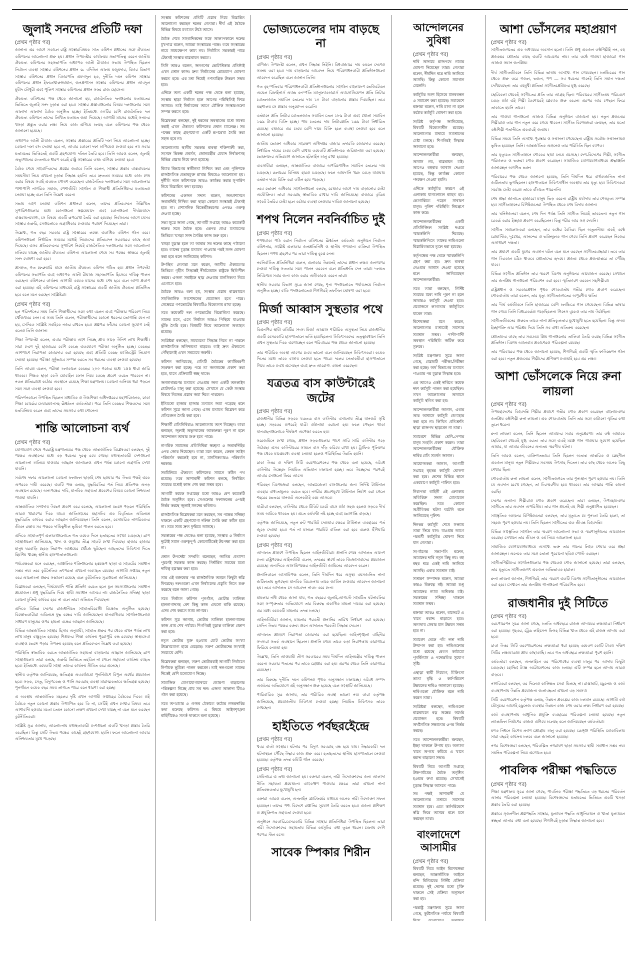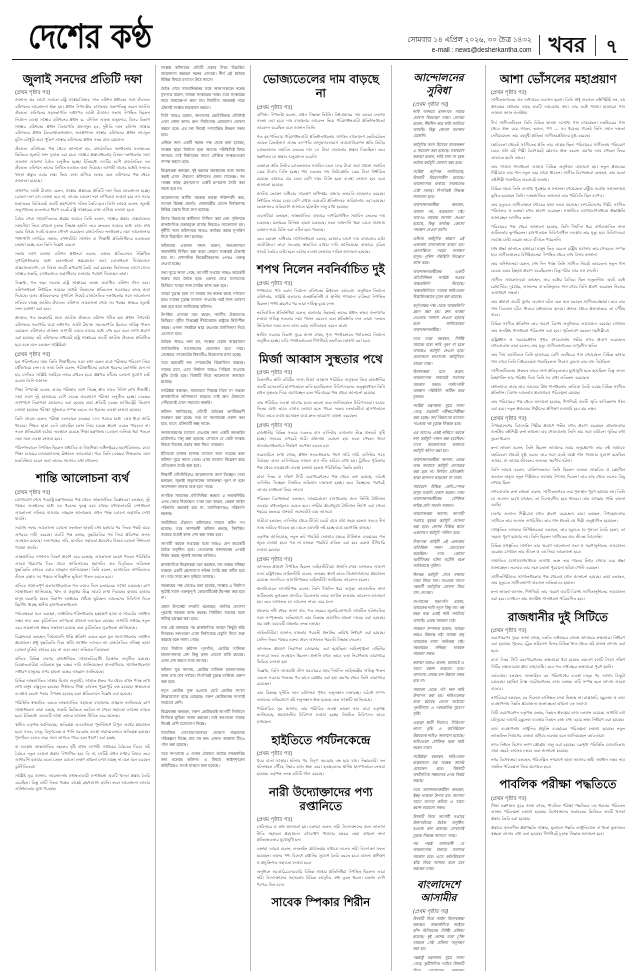--- a/index.html
+++ b/index.html
@@ -32,21 +32,21 @@
   .page-no{font-family:"DejaVu Sans",sans-serif;font-size:19px;font-weight:bold;padding:0 8px 0 10px;line-height:1;margin-bottom:-1px;}
   .mast-rule{border:0;border-top:1.1px solid #1a1a1a;margin:3px 2px 5px 2px;}
 
   
   .columns{display:flex;align-items:stretch;height:906px;}
   .col{box-sizing:border-box;overflow:hidden;}
   .col + .col{border-left:0.6px solid #b9b9b9;}
   .c1{width:150px;padding:0 5px;}
   .c2{width:98px;padding:0 5px;}
   .c3{width:146px;padding:0 6px;}
-  .c4{width:96px;padding:0 21px;font-style:italic;}
+  .c4{width:96px;padding:0 21px;}
   .c5{width:150px;padding:0 5px;}
 
   
   h2.hl{
     font-family:"DejaVu Sans",sans-serif;
     font-size:11.5px;font-weight:bold;text-align:center;
     margin:7px 0 3px 0;line-height:1.25;color:#080808;
   }
   h2.hl.sm{font-size:10.2px;}
   .jump{font-size:5.4px;color:#333;margin:0 0 1px 0;line-height:1.3;}
@@ -55,31 +55,20 @@
     color:#2a2a2a;margin:0 0 2.5px 0;
     word-spacing:0.2px;hyphens:none;
   }
   .body.tight{font-size:3.9px;line-height:1.58;}
 </style>
 </head>
 <body>
 
 <div class="page">
 
-  <div class="masthead">
-    <div class="logo">দেশের কণ্ঠ</div>
-    <div class="mast-right">
-      <div class="mast-meta">
-        <div class="mast-date">সোমবার ১৪ এপ্রিল ২০২৬, ৩০ চৈত্র ১৪৩২</div>
-        <div class="mast-email">e-mail : news@desherkantha.com</div>
-      </div>
-      <div class="section-name">খবর</div>
-      <div class="page-no">৭</div>
-    </div>
-  </div>
   <hr class="mast-rule">
 
   <div class="columns">
 
     <div class="col c1">
       <h2 class="hl">জুলাই সনদের প্রতিটি দফা</h2>
       <div class="jump">(প্রথম পৃষ্ঠার পর)</div>
       <p class="body">জানান। এর আগে সকালে রাষ্ট্র সংস্কারবিষয়ক সাত কমিশন প্রধানের সঙ্গে ঐকমত্য কমিশনের আলোচনা শুরু হয়। প্রধান উপদেষ্টার কার্যালয়ে সভাপতিত্ব করেন জাতীয় ঐকমত্য কমিশনের সহসভাপতি অধ্যাপক আলী রীয়াজ। সভায় উপস্থিত ছিলেন নির্বাচন ব্যবস্থা সংস্কার কমিশনের প্রধান ড. বদিউল আলম মজুমদার, বিচার বিভাগ সংস্কার কমিশনের প্রধান বিচারপতি এমদাদুল হক, দুর্নীতি দমন কমিশন সংস্কার কমিশনের প্রধান ইফতেখারুজ্জামান, জনপ্রশাসন সংস্কার কমিশনের প্রধান আবদুল মুয়ীদ চৌধুরী এবং পুলিশ সংস্কার কমিশনের প্রধান সফর রাজ হোসেন।</p>
       <p class="body">ঐকমত্য কমিশনের পক্ষ থেকে জানানো হয়, রাজনৈতিক দলগুলোর মতামতের ভিত্তিতে জুলাই সনদ চূড়ান্ত করা হবে। সংস্কার প্রস্তাবগুলোর বিষয়ে দলগুলোর সঙ্গে আলাদা আলাদা বৈঠক অনুষ্ঠিত হচ্ছে। ইতিমধ্যে ৩০টির বেশি রাজনৈতিক দল ঐকমত্য কমিশনে তাদের লিখিত মতামত জমা দিয়েছে। আগামী মাসের মধ্যেই সনদের খসড়া প্রস্তুত করার লক্ষ্য নিয়ে কাজ এগিয়ে চলছে বলে কমিশনের পক্ষ থেকে জানানো হয়েছে।</p>
       <p class="body">অধ্যাপক আলী রীয়াজ বলেন, সংস্কার প্রস্তাবের প্রতিটি দফা নিয়ে আলোচনা হচ্ছে। কোনো দফা বাদ দেওয়া হবে না, আবার কোনো দফা চাপিয়েও দেওয়া হবে না। সবার মতামতের ভিত্তিতেই একটি গ্রহণযোগ্য দলিল তৈরি হবে। তিনি আরও বলেন, জুলাই অভ্যুত্থানের চেতনাকে ধারণ করেই রাষ্ট্র সংস্কারের কাজ এগিয়ে নেওয়া হবে।</p>
@@ -158,43 +147,43 @@
       <div class="jump">(প্রথম পৃষ্ঠার পর)</div>
       <p class="body">শপথবাক্য পাঠ করান নির্বাচন কমিশনের ঊর্ধ্বতন কর্মকর্তা। অনুষ্ঠানে নির্বাচন কমিশনার, সংশ্লিষ্ট এলাকার জনপ্রতিনিধি ও স্থানীয় গণ্যমান্য ব্যক্তিরা উপস্থিত ছিলেন। শপথ গ্রহণের পর তারা দায়িত্ব বুঝে নেন।</p>
       <p class="body">নবনির্বাচিত প্রতিনিধিরা বলেন, এলাকার উন্নয়নই তাদের প্রধান লক্ষ্য। জনগণের দেওয়া দায়িত্ব সততার সঙ্গে পালন করবেন বলে প্রতিশ্রুতি দেন তারা। দলমত নির্বিশেষে সবার জন্য কাজ করার অঙ্গীকারও করেন তারা।</p>
       <p class="body">স্থানীয় সরকার বিভাগ সূত্রে জানা গেছে, শূন্য পদগুলোতে পর্যায়ক্রমে নির্বাচন অনুষ্ঠিত হচ্ছে। বাকি পদগুলোতেও শিগগিরই তফসিল ঘোষণা করা হবে।</p>
 
       <h2 class="hl">মির্জা আব্বাস সুস্থতার পথে</h2>
       <div class="jump">(প্রথম পৃষ্ঠার পর)</div>
       <p class="body">বিএনপির স্থায়ী কমিটির সদস্য মির্জা আব্বাস শারীরিক অসুস্থতা নিয়ে রাজধানীর একটি বেসরকারি হাসপাতালে ভর্তি হয়েছিলেন। চিকিৎসকদের তত্ত্বাবধানে তিনি এখন সুস্থতার দিকে এগোচ্ছেন বলে পরিবারের পক্ষ থেকে জানানো হয়েছে।</p>
       <p class="body">তার শারীরিক অবস্থা আগের চেয়ে ভালো বলে জানিয়েছেন চিকিৎসকরা। কয়েক দিনের মধ্যে তাকে বাসায় নেওয়া হতে পারে। দলের নেতাকর্মীরা হাসপাতালে গিয়ে তাকে দেখে এসেছেন এবং দ্রুত আরোগ্য কামনা করেছেন।</p>
 
+      <h2 class="hl">যত্রতত্র বাস কাউন্টারেই জটের</h2>
       <div class="jump">(প্রথম পৃষ্ঠার পর)</div>
       <p class="body">রাজধানীর বিভিন্ন সড়কে যত্রতত্র বাস কাউন্টার বসানোয় তীব্র যানজট সৃষ্টি হচ্ছে। সড়কের ওপরেই যাত্রী ওঠানামা করানো হয়। ফলে পেছনে থাকা যানবাহনগুলোকে দীর্ঘক্ষণ অপেক্ষা করতে হয়।</p>
       <p class="body">সরেজমিনে দেখা গেছে, প্রধান সড়কগুলোর পাশে সারি সারি কাউন্টার গড়ে উঠেছে। এসব কাউন্টারের সামনে বাস দাঁড় করিয়ে রাখা হয়। ট্রাফিক পুলিশের পক্ষ থেকে মাঝেমধ্যে ব্যবস্থা নেওয়া হলেও পরিস্থিতির উন্নতি হয়নি।</p>
       <p class="body">ঢাকা উত্তর ও দক্ষিণ সিটি করপোরেশনের পক্ষ থেকে বলা হয়েছে, অবৈধ কাউন্টার উচ্ছেদে নিয়মিত অভিযান চালানো হচ্ছে। তবে উচ্ছেদের পরপরই আবার সেগুলো ফিরে আসে।</p>
       <p class="body">পরিবহন বিশেষজ্ঞরা বলছেন, আন্তঃজেলা বাসগুলোর জন্য নির্দিষ্ট টার্মিনাল ব্যবহার বাধ্যতামূলক করতে হবে। নগরীর প্রবেশমুখে টার্মিনাল নির্মাণ করা গেলে শহরের ভেতরে যানজট অনেকটাই কমে আসবে।</p>
       <p class="body">যাত্রীরা বলছেন, কাউন্টার থেকে টিকিট কেটে বাসে ওঠা সহজ হলেও সড়কে দীর্ঘ সময় আটকে থাকতে হয়। এতে কর্মঘণ্টা নষ্ট হচ্ছে এবং ভোগান্তি বাড়ছে।</p>
       <p class="body">কর্তৃপক্ষ জানিয়েছে, নতুন রুট পারমিট দেওয়ার ক্ষেত্রে টার্মিনাল ব্যবহারের শর্ত জুড়ে দেওয়া হবে। শর্ত না মানলে পারমিট বাতিল করা হবে বলেও হুঁশিয়ারি দেওয়া হয়েছে।</p>
 
       <div class="jump">(প্রথম পৃষ্ঠার পর)</div>
       <p class="body">আদালত প্রাঙ্গণে উপস্থিত ছিলেন আইনজীবীরা। শুনানি শেষে আদালত আদেশ দেন। রাষ্ট্রপক্ষের আইনজীবী বলেন, তদন্তের স্বার্থে তাকে জিজ্ঞাসাবাদের প্রয়োজন রয়েছে। অন্যদিকে আসামিপক্ষের আইনজীবী জামিনের আবেদন করেন।</p>
       <p class="body">শুনানিকালে আসামিপক্ষ বলেন, তিনি দীর্ঘদিন ধরে অসুস্থ। বয়সজনিত নানা জটিলতায় ভুগছেন। মানবিক বিবেচনায় তাকে জামিন দেওয়ার আবেদন জানানো হয়। তবে আদালত সে আবেদন নাকচ করে দেন।</p>
       <p class="body">মামলার নথি থেকে জানা যায়, গত বছরের জুলাই-আগস্টে সংঘটিত ঘটনাবলির সঙ্গে সম্পৃক্ততার অভিযোগে তার বিরুদ্ধে একাধিক মামলা দায়ের করা হয়েছে। এর মধ্যে কয়েকটি মামলার তদন্ত চলছে।</p>
       <p class="body">আইনজীবীরা জানান, মামলার পরবর্তী শুনানির তারিখ নির্ধারণ করা হয়েছে। সেদিন উভয় পক্ষের বক্তব্য শুনে আদালত পরবর্তী সিদ্ধান্ত দেবেন।</p>
       <p class="body">আদালত প্রাঙ্গণে নিরাপত্তা জোরদার করা হয়েছিল। আইনশৃঙ্খলা বাহিনীর সদস্যরা সতর্ক অবস্থানে ছিলেন। শুনানি শেষে তাকে কড়া নিরাপত্তায় কারাগারে ফিরিয়ে নেওয়া হয়।</p>
       <p class="body">উল্লেখ্য, তিনি আওয়ামী লীগ সরকারের সময় দীর্ঘদিন আইনমন্ত্রীর দায়িত্ব পালন করেন। সরকার পতনের পর তাকে গ্রেপ্তার করা হয়। এরপর থেকে তিনি কারাগারে রয়েছেন।</p>
       <p class="body">তার বিরুদ্ধে দুর্নীতি দমন কমিশনও পৃথক অনুসন্ধান চালাচ্ছে। অবৈধ সম্পদ অর্জনের অভিযোগে এই অনুসন্ধান শুরু হয়েছে বলে সংস্থাটি জানিয়েছে।</p>
       <p class="body">পারিবারিক সূত্র জানায়, তার শারীরিক অবস্থা ভালো নয়। কারা কর্তৃপক্ষ জানিয়েছে, প্রয়োজনীয় চিকিৎসা দেওয়া হচ্ছে। নিয়মিত চিকিৎসক তাকে দেখছেন।</p>
 
-      <h2 class="hl">হাইতিতে পর্যটনকেন্দ্রে</h2>
+      <h2 class="hl">হাইতিতে পর্বছরইেন্দ্রে</h2>
       <div class="jump">(প্রথম পৃষ্ঠার পর)</div>
       <p class="body">খবর বার্তা সংস্থার। ঘটনার পর বিদ্যুৎ সরবরাহ বন্ধ হয়ে যায়। উদ্ধারকারী দল ঘটনাস্থলে পৌঁছে উদ্ধার কাজ শুরু করে। হতাহতদের স্থানীয় হাসপাতালে নেওয়া হয়েছে। কর্তৃপক্ষ তদন্ত কমিটি গঠন করেছে।</p>
 
-      <h2 class="hl">নারী উদ্যোক্তাদের পণ্য রপ্তানিতে</h2>
       <div class="jump">(প্রথম পৃষ্ঠার পর)</div>
       <p class="body">সেমিনারে এ তথ্য জানানো হয়। বক্তারা বলেন, নারী উদ্যোক্তাদের জন্য আলাদা নীতি সহায়তা প্রয়োজন। ব্যাংকঋণ পাওয়ার ক্ষেত্রে তারা এখনো নানা প্রতিবন্ধকতার মুখোমুখি হন।</p>
       <p class="body">বক্তারা আরও বলেন, অনলাইন প্ল্যাটফর্মের মাধ্যমে অনেক নারী উদ্যোক্তা সফল হয়েছেন। তাদের পণ্য বিদেশে রপ্তানির সুযোগ তৈরি করতে হবে। এজন্য প্রশিক্ষণ ও প্রযুক্তিগত সহায়তা দেওয়া হবে।</p>
       <p class="body">অনুষ্ঠানে সরকারি-বেসরকারি বিভিন্ন সংস্থার প্রতিনিধিরা উপস্থিত ছিলেন। তারা নারী উদ্যোক্তাদের সহায়তায় বিভিন্ন কর্মসূচির কথা তুলে ধরেন। মেলায় দেশি পণ্যের স্টল বসে।</p>
 
       <h2 class="hl">সাবেক স্পিকার শিরীন</h2>
 
     </div>
 
     <div class="col c4">
@@ -259,20 +248,21 @@
       <p class="body">তার ঘনিষ্ঠজনরা বলেন, শেষ দিন পর্যন্ত তিনি সংগীত নিয়েই ভাবতেন। নতুন গান রেকর্ড করার ইচ্ছাও প্রকাশ করেছিলেন। কিন্তু শরীর আর সঙ্গ দেয়নি।</p>
       <p class="body">সংগীত সমালোচকরা বলছেন, তার কণ্ঠের বৈচিত্র্য ছিল অতুলনীয়। একই কণ্ঠে রোমান্টিক, দুঃখের, আনন্দের ও ভক্তিমূলক গান গেয়ে তিনি প্রমাণ করেছেন নিজের অসাধারণ দক্ষতা।</p>
       <p class="body">তার প্রয়াণে একটি যুগের অবসান ঘটল বলে মনে করছেন সংগীতবোদ্ধারা। তবে তার গান চিরকাল বেঁচে থাকবে শ্রোতাদের হৃদয়ে। প্রজন্ম থেকে প্রজন্মান্তরে তা পৌঁছে যাবে।</p>
       <p class="body">বিভিন্ন সংগীত প্রতিষ্ঠান তার স্মরণে বিশেষ অনুষ্ঠানের আয়োজন করেছে। সেখানে তার জনপ্রিয় গানগুলো পরিবেশন করা হবে। স্মৃতিচারণ করবেন সহশিল্পীরা।</p>
       <p class="body">রাষ্ট্রপ্রধান ও সরকারপ্রধান পৃথক শোকবার্তায় গভীর শোক প্রকাশ করেছেন। শোকবার্তায় তারা বলেন, তার মৃত্যু সংগীতজগতের অপূরণীয় ক্ষতি।</p>
       <p class="body">তার দীর্ঘ কর্মজীবনে তিনি হাজারের বেশি চলচ্চিত্রে গান গেয়েছেন। বিভিন্ন ভাষার গান গেয়ে তিনি বিশ্বরেকর্ডও গড়েছিলেন। গিনেস বুকেও তার নাম উঠেছিল।</p>
       <p class="body">সংগীতজীবনের শুরুতে তাকে নানা প্রতিকূলতার মুখোমুখি হতে হয়েছিল। কিন্তু অদম্য ইচ্ছাশক্তি আর পরিশ্রম দিয়ে তিনি সব বাধা অতিক্রম করেছেন।</p>
       <p class="body">শ্রোতাদের কাছে তার সবচেয়ে প্রিয় গানগুলোর তালিকা তৈরি করছে বিভিন্ন সংগীত প্রতিষ্ঠান। বিশেষ অ্যালবাম প্রকাশেরও পরিকল্পনা রয়েছে।</p>
       <p class="body">তার পরিবারের পক্ষ থেকে জানানো হয়েছে, শিগগিরই একটি স্মৃতি ফাউন্ডেশন গঠন করা হবে। নতুন প্রজন্মের শিল্পীদের প্রশিক্ষণ দেওয়াই হবে এর লক্ষ্য।</p>
 
+      <h2 class="hl">আশা ভোঁসলেকে নিয়ে রুনা লায়লা</h2>
       <div class="jump">(প্রথম পৃষ্ঠার পর)</div>
       <p class="body">উপমহাদেশের কিংবদন্তি শিল্পীর প্রয়াণে গভীর শোক প্রকাশ করেছেন বাংলাদেশের জনপ্রিয় কণ্ঠশিল্পী রুনা লায়লা। এক শোকবার্তায় তিনি তার সঙ্গে কাটানো স্মৃতির কথা তুলে ধরেন।</p>
       <p class="body">রুনা লায়লা বলেন, তিনি ছিলেন আমাদের সবার অনুপ্রেরণা। তার কণ্ঠ আমাকে ছোটবেলা থেকেই মুগ্ধ করত। তার সঙ্গে একই মঞ্চে গান গাওয়ার সুযোগ হয়েছিল আমার, যা আমার জীবনের অন্যতম স্মরণীয় ঘটনা।</p>
       <p class="body">তিনি আরও বলেন, ব্যক্তিগতভাবে তিনি ছিলেন অত্যন্ত আন্তরিক ও স্নেহশীল একজন মানুষ। নতুন শিল্পীদের সবসময় উৎসাহ দিতেন। তার কাছ থেকে অনেক কিছু শেখার ছিল।</p>
       <p class="body">শোকবার্তায় রুনা লায়লা বলেন, সংগীতজগতে তার শূন্যস্থান পূরণ হওয়ার নয়। তিনি যে অবদান রেখে গেছেন, তা চিরস্মরণীয় হয়ে থাকবে। তার আত্মার শান্তি কামনা করছি।</p>
       <p class="body">দেশের অন্যান্য শিল্পীরাও শোক প্রকাশ করেছেন। তারা বলছেন, উপমহাদেশের সংগীতে তার অবদান অপরিসীম। তার গান শুনেই বহু শিল্পী অনুপ্রাণিত হয়েছেন।</p>
       <p class="body">সাংস্কৃতিক অঙ্গনের বিশিষ্টজনেরা বলছেন, তার মৃত্যুতে যে শূন্যতা তৈরি হলো, তা সহজে পূরণ হওয়ার নয়। তিনি ছিলেন সংগীতের এক জীবন্ত কিংবদন্তি।</p>
       <p class="body">বিভিন্ন সাংস্কৃতিক সংগঠন তার স্মরণে আলোচনা সভা ও স্মরণানুষ্ঠানের আয়োজন করেছে। সেখানে তার জীবন ও কর্ম নিয়ে আলোচনা হবে।</p>
       <p class="body">সামাজিক যোগাযোগমাধ্যমে অসংখ্য ভক্ত তার গানের লিংক শেয়ার করে শ্রদ্ধা জানাচ্ছেন। অনেকে তার সঙ্গে তোলা পুরোনো ছবিও পোস্ট করছেন।</p>
       <p class="body">সংগীতশিল্পীদের সংগঠনগুলোর পক্ষ থেকেও শোক জানানো হয়েছে। তারা বলছেন, তার মৃত্যুতে সংগীতজগৎ একজন অভিভাবক হারাল।</p>

